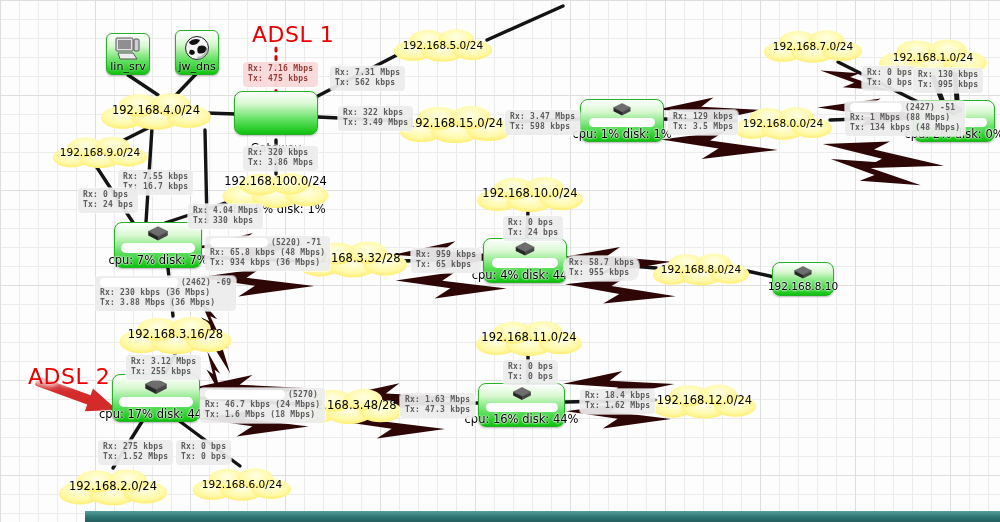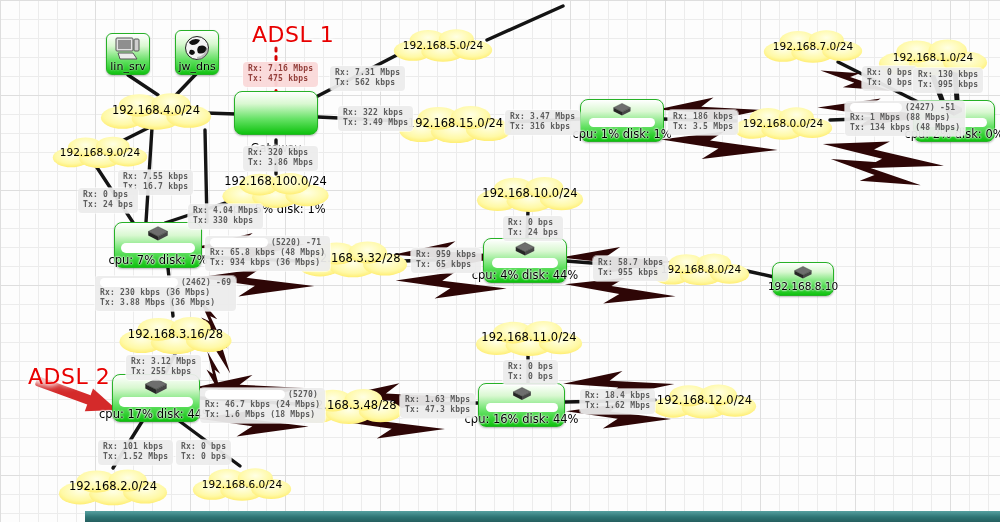--- a/index.html
+++ b/index.html
@@ -463,24 +463,24 @@
 <div class="lbl" style="left:78px;top:188px;">
   <div>Rx: 0 bps</div>
   <div>Tx: 24 bps</div>
 </div>
 <div class="lbl" style="left:188px;top:204px;">
   <div>Rx: 4.04 Mbps</div>
   <div>Tx: 330 kbps</div>
 </div>
 <div class="lbl" style="left:505px;top:110px;">
   <div>Rx: 3.47 Mbps</div>
-  <div>Tx: 316 kbps</div>
+  <div>Tx: 598 kbps</div>
 </div>
 <div class="lbl" style="left:668px;top:110px;">
-  <div>Rx: 186 kbps</div>
+  <div>Rx: 129 kbps</div>
   <div>Tx: 3.5 Mbps</div>
 </div>
 <div class="lbl" style="left:845px;top:101px;">
   <div class="r1"><span class="pill" style="width:52px;"></span><span>(2427) -51</span></div>
   <div>Rx: 1 Mbps (88 Mbps)</div>
   <div>Tx: 134 kbps (48 Mbps)</div>
 </div>
 <div class="lbl" style="left:862px;top:66px;">
   <div>Rx: 0 bps</div>
   <div>Tx: 0 bps</div>
@@ -500,21 +500,21 @@
   <div>Tx: 3.88 Mbps (36 Mbps)</div>
 </div>
 <div class="lbl" style="left:411px;top:248px;">
   <div>Rx: 959 kbps</div>
   <div>Tx: 65 kbps</div>
 </div>
 <div class="lbl" style="left:503px;top:216px;">
   <div>Rx: 0 bps</div>
   <div>Tx: 24 bps</div>
 </div>
-<div class="lbl" style="left:593px;top:256px;">
+<div class="lbl" style="left:564px;top:256px;border-radius:9px;">
   <div>Rx: 58.7 kbps</div>
   <div>Tx: 955 kbps</div>
 </div>
 <div class="lbl" style="left:126px;top:355px;">
   <div>Rx: 3.12 Mbps</div>
   <div>Tx: 255 kbps</div>
 </div>
 <div class="lbl" style="left:200px;top:388px;">
   <div class="r1"><span class="pill" style="width:80px;"></span><span>(5270)</span></div>
   <div>Rx: 46.7 kbps (24 Mbps)</div>
@@ -526,21 +526,21 @@
 </div>
 <div class="lbl" style="left:503px;top:360px;">
   <div>Rx: 0 bps</div>
   <div>Tx: 0 bps</div>
 </div>
 <div class="lbl" style="left:580px;top:389px;">
   <div>Rx: 18.4 kbps</div>
   <div>Tx: 1.62 Mbps</div>
 </div>
 <div class="lbl" style="left:98px;top:440px;">
-  <div>Rx: 101 kbps</div>
+  <div>Rx: 275 kbps</div>
   <div>Tx: 1.52 Mbps</div>
 </div>
 <div class="lbl" style="left:176px;top:440px;">
   <div>Rx: 0 bps</div>
   <div>Tx: 0 bps</div>
 </div>
 
 <div class="adsl" style="left:252px;top:22px;">ADSL 1</div>
 <div class="adsl" style="left:28px;top:364px;">ADSL 2</div>
 

